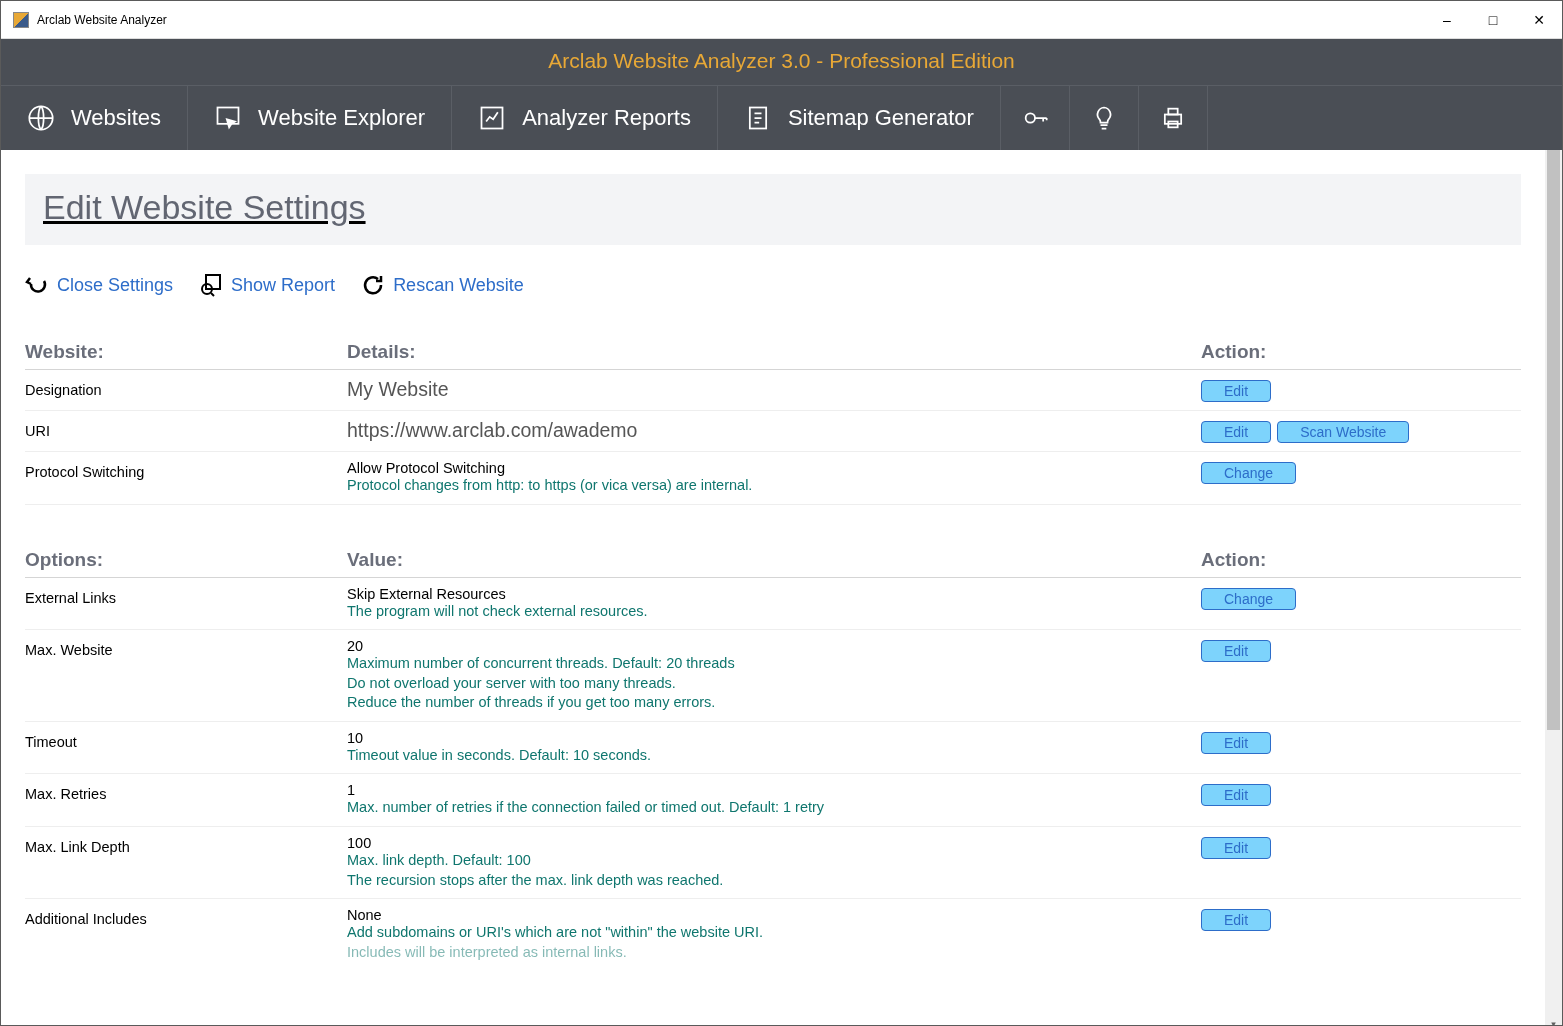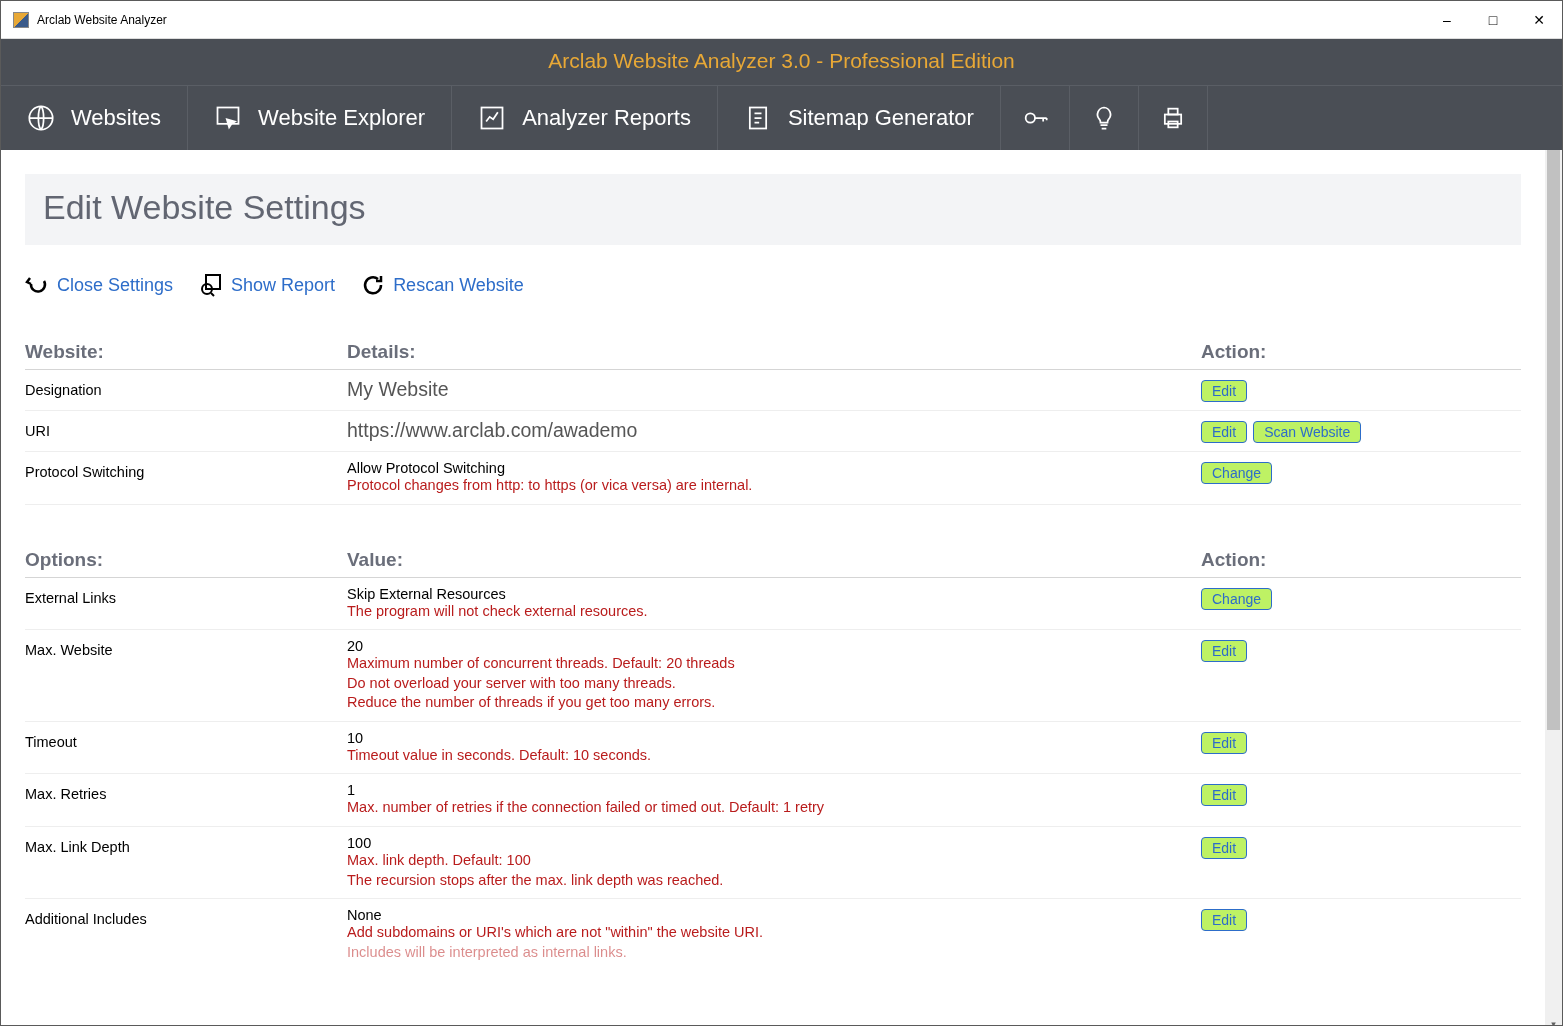--- a/index.html
+++ b/index.html
@@ -18,44 +18,44 @@
 .tb-icon { width: 28px; height: 28px; display:flex; align-items:center; justify-content:center; }
 .tb-icon svg { width: 28px; height: 28px; stroke: #fff; fill: none; stroke-width: 1.5; }
 
 .content-wrap { height: calc(1026px - 30px - 47px - 67px); display: flex; }
 .content { flex: 1; overflow-y: hidden; padding: 24px 24px 0 24px; position: relative; }
 .scrollbar-track { width: 17px; background: #f0f0f0; position: relative; }
 .scrollbar-thumb { position: absolute; left: 2px; right: 2px; top: 0; height: 580px; background: #c1c1c1; border-radius: 0; }
 .scrollbar-arrow { position: absolute; left: 0; right: 0; height: 17px; display: flex; align-items: center; justify-content: center; font-size: 9px; color: #606060;}
 .scrollbar-arrow.down { bottom: 0; }
 
-.page-title-bar { background: #f3f4f6; padding: 14px 18px 18px; margin-bottom: 28px; }
+.page-title-bar { background: #f3f4f6; padding: 14px 18px 18px; margin-bottom: 28px; text-decoration: underline; }
 .page-title { font-size: 34px; font-weight: 400; color: #626672; }
 
 .page-actions { display: flex; gap: 26px; margin-bottom: 44px; align-items: center; }
 .pa-item { display: flex; align-items: center; gap: 8px; cursor: pointer; }
 .pa-icon { width: 24px; height: 24px; display:flex; align-items:center; justify-content:center;}
 .pa-icon svg { width:24px; height:24px; stroke:#000; fill:none; stroke-width:2;}
 .pa-label { color: #2d6dc9; font-size: 18px; }
 
 .section-head { display: flex; border-bottom: 1px solid #d5d5d5; padding-bottom: 6px; margin-bottom: 0; }
 .section-head .col { font-size: 19px; color: #6a6e7a; font-weight: 700; }
 .col-label { width: 322px; flex-shrink: 0; }
 .col-details { flex: 1; }
 .col-action { width: 320px; flex-shrink: 0; }
 
 .row { display: flex; padding: 8px 0; border-bottom: 1px solid #eee; align-items: flex-start; }
 .row:last-child { border-bottom: none; }
 .row .label { width: 322px; flex-shrink: 0; font-size: 14.5px; color: #000; padding-top:4px;}
 .row .details { flex: 1; }
 .row .details .val-big { font-size: 19.5px; color: #555; padding-top:0;}
 .row .details .val { font-size: 14.5px; color: #000; font-weight: 400; }
-.row .details .desc { font-size: 14.5px; color: #b91c1c; line-height: 1.35; }
+.row .details .desc { font-size: 14.5px; color: #0f766e; line-height: 1.35; }
 .row .action { width: 320px; flex-shrink: 0; display: flex; gap: 6px; padding-top:2px;}
-.btn-sm { border: 1px solid #2d6dc9; color: #2d6dc9; background: #bef264; border-radius: 4px; padding: 2px 10px; font-size: 14px; cursor: pointer; font-family: inherit; }
+.btn-sm { border: 1px solid #2d6dc9; color: #2d6dc9; background: #7dd3fc; border-radius: 4px; padding: 2px 22px; font-size: 14px; cursor: pointer; font-family: inherit; }
 
 .section-gap { height: 44px; }
 </style>
 </head>
 <body>
 
 <div class="titlebar">
   <div class="titlebar-icon"></div>
   <div class="titlebar-text">Arclab Website Analyzer</div>
   <div class="win-buttons">

